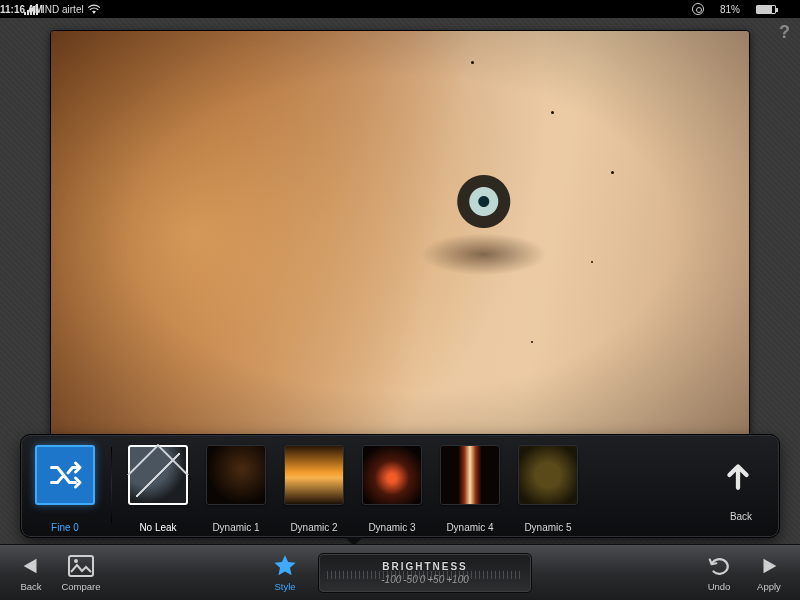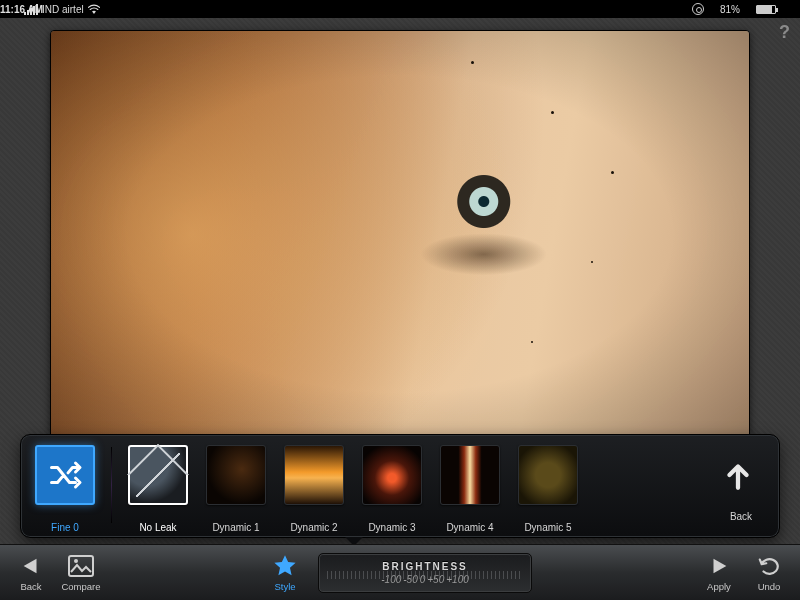--- a/index.html
+++ b/index.html
@@ -213,28 +213,28 @@
         <span>+50</span>
         <span>+100</span>
       </div>
     </div>
 
 
     <div class="tb-spacer"></div>
 
     <div class="tbtn">
       <span class="ico">
+          <svg width="24" height="22" viewBox="0 0 24 24">
+            <path d="M4 10a9 8 0 1 1 2 8M4 10l-2-5M4 10l5-1" fill="none" stroke="#cfcfcf" stroke-width="2.4" stroke-linecap="round"></path>
+          </svg>
+        </span>
+      <span>Undo</span>
+    </div>
+    <div class="tbtn">
+      <span class="ico">
           <svg width="22" height="22" viewBox="0 0 24 24">
             <path d="M6 4v16l14-8z" fill="#cfcfcf"></path>
           </svg>
         </span>
       <span>Apply</span>
     </div>
-    <div class="tbtn">
-      <span class="ico">
-          <svg width="24" height="22" viewBox="0 0 24 24">
-            <path d="M4 10a9 8 0 1 1 2 8M4 10l-2-5M4 10l5-1" fill="none" stroke="#cfcfcf" stroke-width="2.4" stroke-linecap="round"></path>
-          </svg>
-        </span>
-      <span>Undo</span>
-    </div>
   </div>
 </div>
 
 </body></html>

